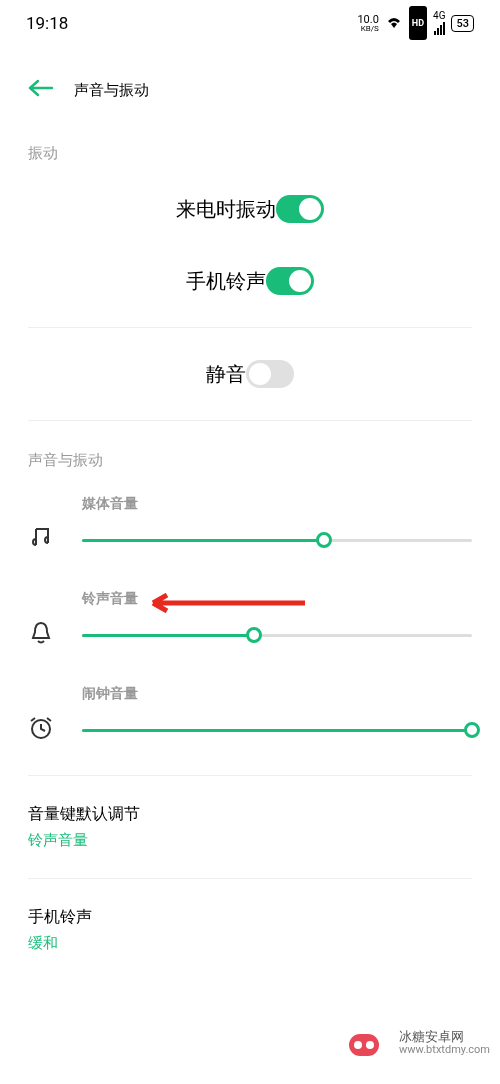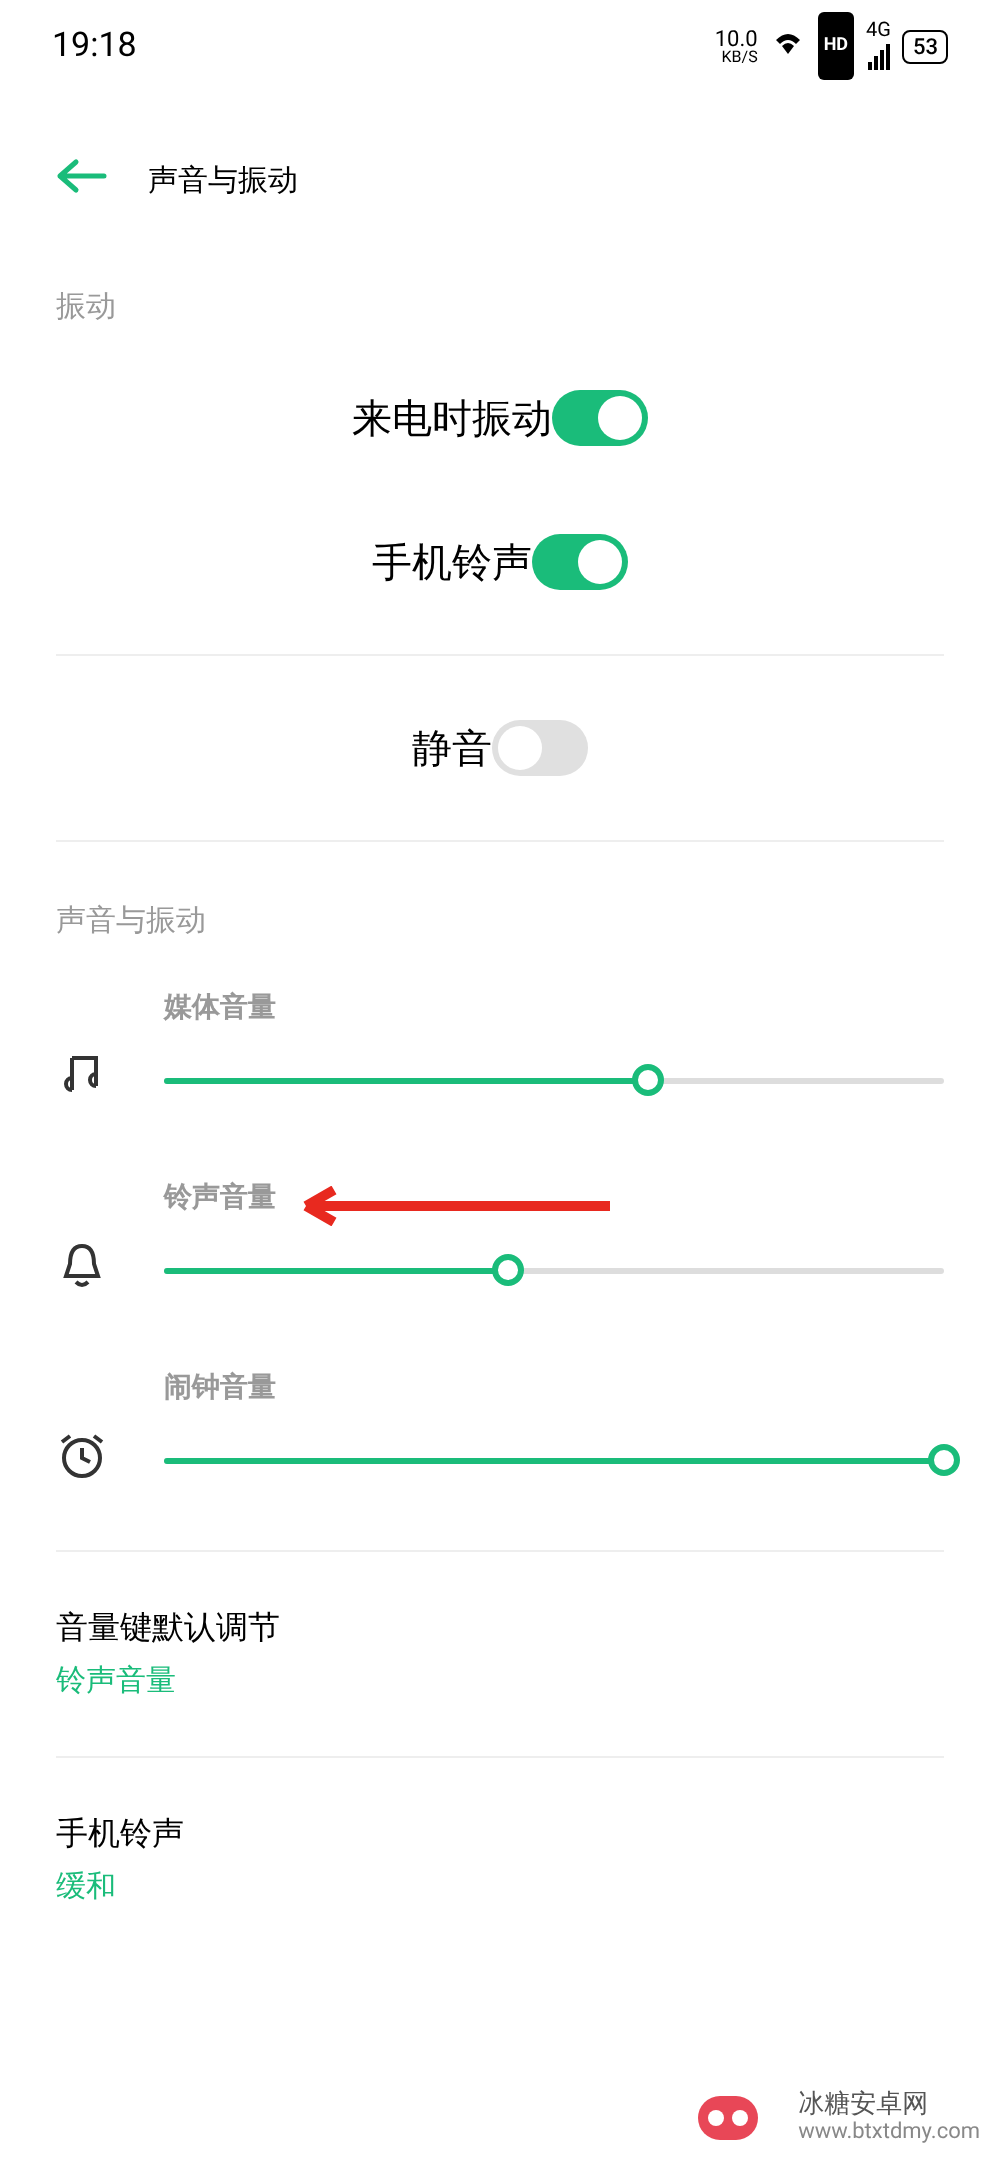--- a/index.html
+++ b/index.html
@@ -173,23 +173,23 @@
     }
     .multi-row .row-label { font-size: 16px; }
     .multi-row .sub-label {
       color: #1abc7a;
       font-size: 15px;
       margin-top: 6px;
     }
     .watermark {
       position: absolute;
       right: 10px;
-      bottom: 12px;
-      display: flex;
-      align-items: center;
+      bottom: 28px;
+      display: flex;
+      align-items: flex-end;
       gap: 20px;
       color: #888;
       font-size: 13px;
     }
     .watermark-logo {
       width: 30px;
       height: 22px;
       background: #e84757;
       border-radius: 11px;
       position: relative;

